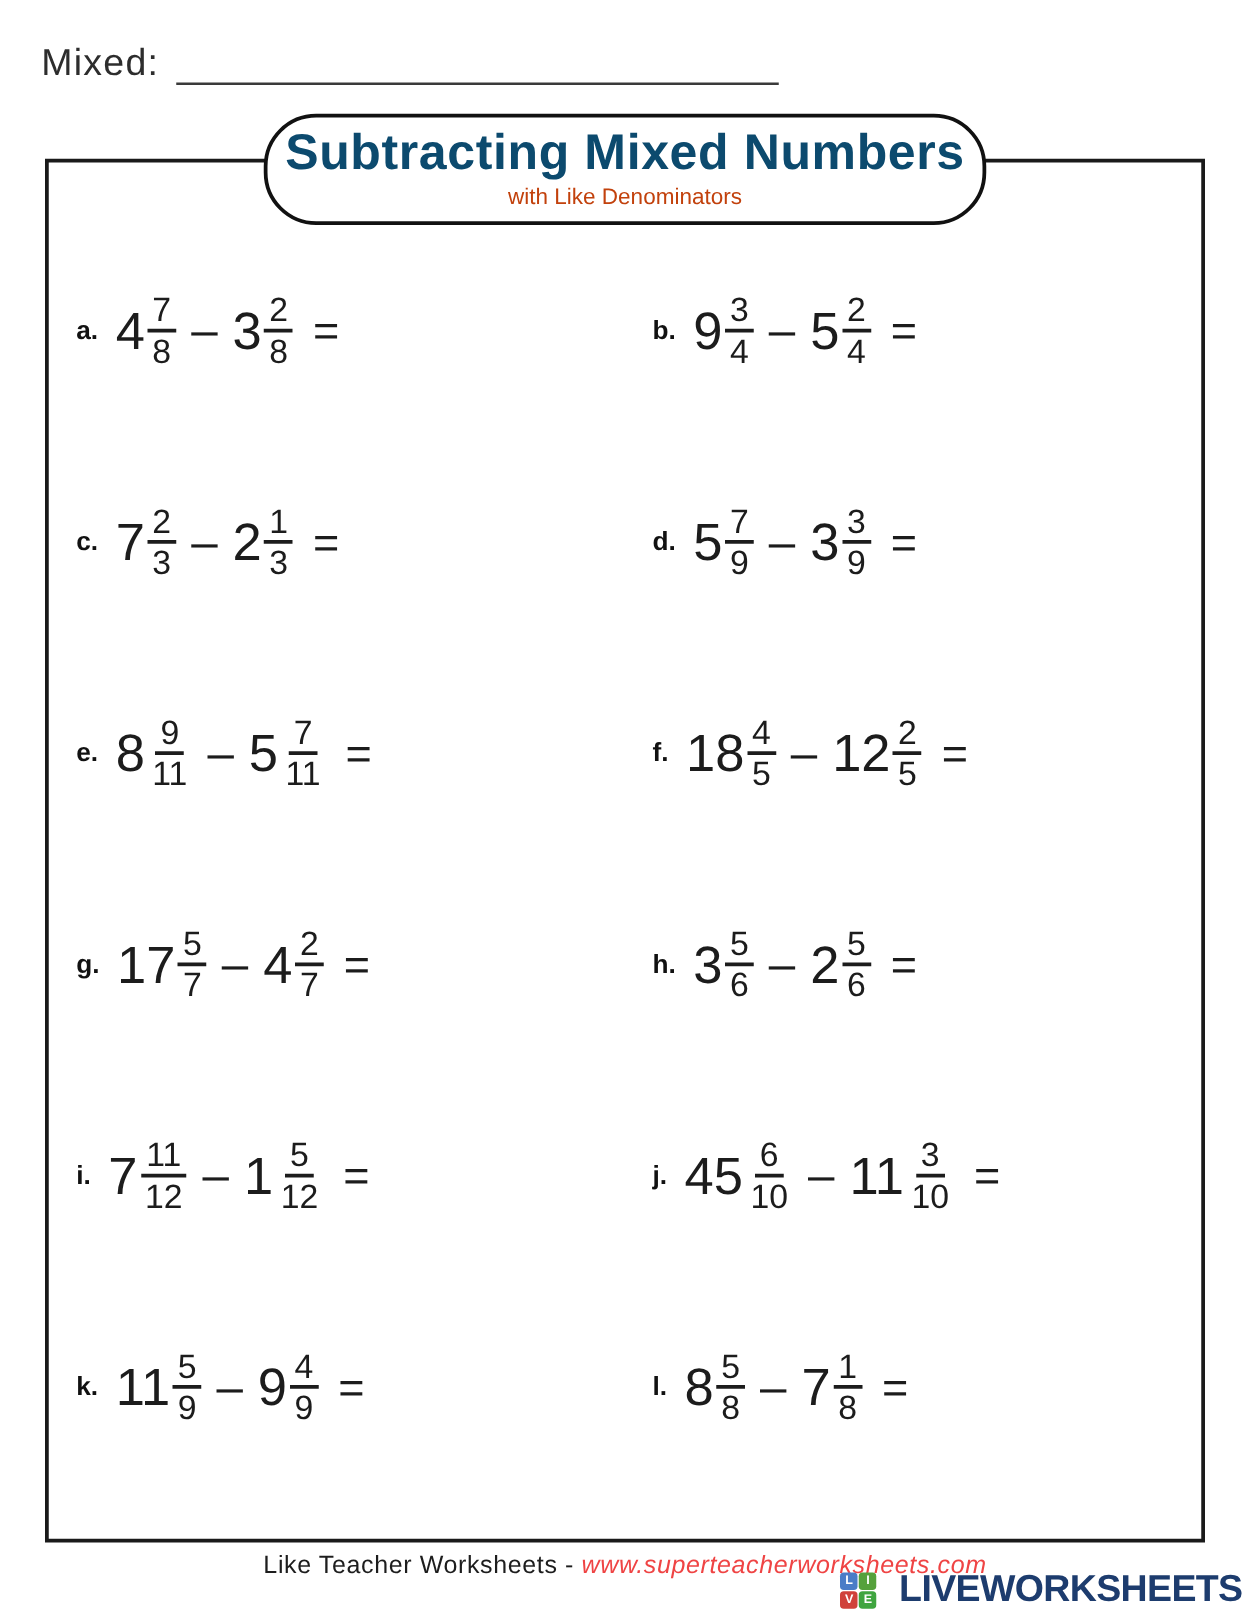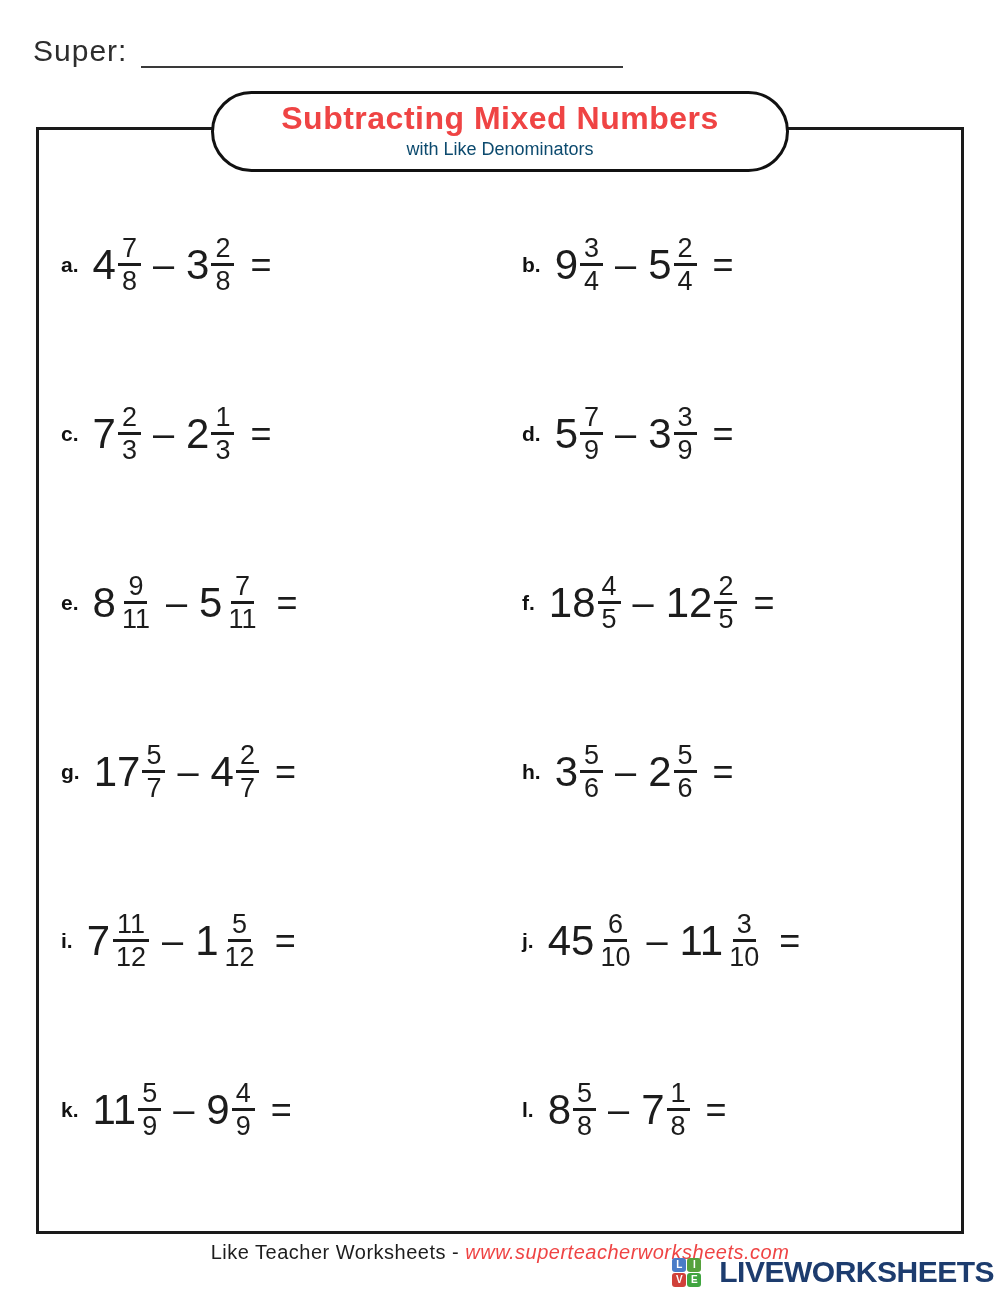--- a/index.html
+++ b/index.html
@@ -43,28 +43,28 @@
     transform:translateX(-50%);
     width:572px;
     background:#fff;
     border:3.5px solid #111;
     border-radius:42px;
     text-align:center;
     padding:6px 0 9px 0;
     z-index:2;
   }
   .title-pill .title{
-    font-size:32px;
+    font-size:40px;
     font-weight:bold;
-    color:#ef4444;
+    color:#0c4a6e;
     letter-spacing:0.5px;
   }
   .title-pill .subtitle{
     font-size:18px;
-    color:#0c4a6e;
+    color:#c2410c;
     margin-top:2px;
   }
   
   .problems-grid{
     display:grid;
     grid-template-columns:1fr 1fr;
     grid-auto-rows:169px;
     padding-top:50px;
   }
   .problem{
@@ -154,21 +154,21 @@
     font-weight:800;
     letter-spacing:-0.5px;
   }
 </style>
 </head>
 <body>
 
 <div class="page">
 
   <div class="name-row">
-    <span>Super:</span><span class="name-line"></span>
+    <span>Mixed:</span><span class="name-line"></span>
   </div>
 
   <div class="sheet-box">
     <div class="title-pill">
       <div class="title">Subtracting Mixed Numbers</div>
       <div class="subtitle">with Like Denominators</div>
     </div>
 
     <div class="problems-grid">
   <div class="problem">

